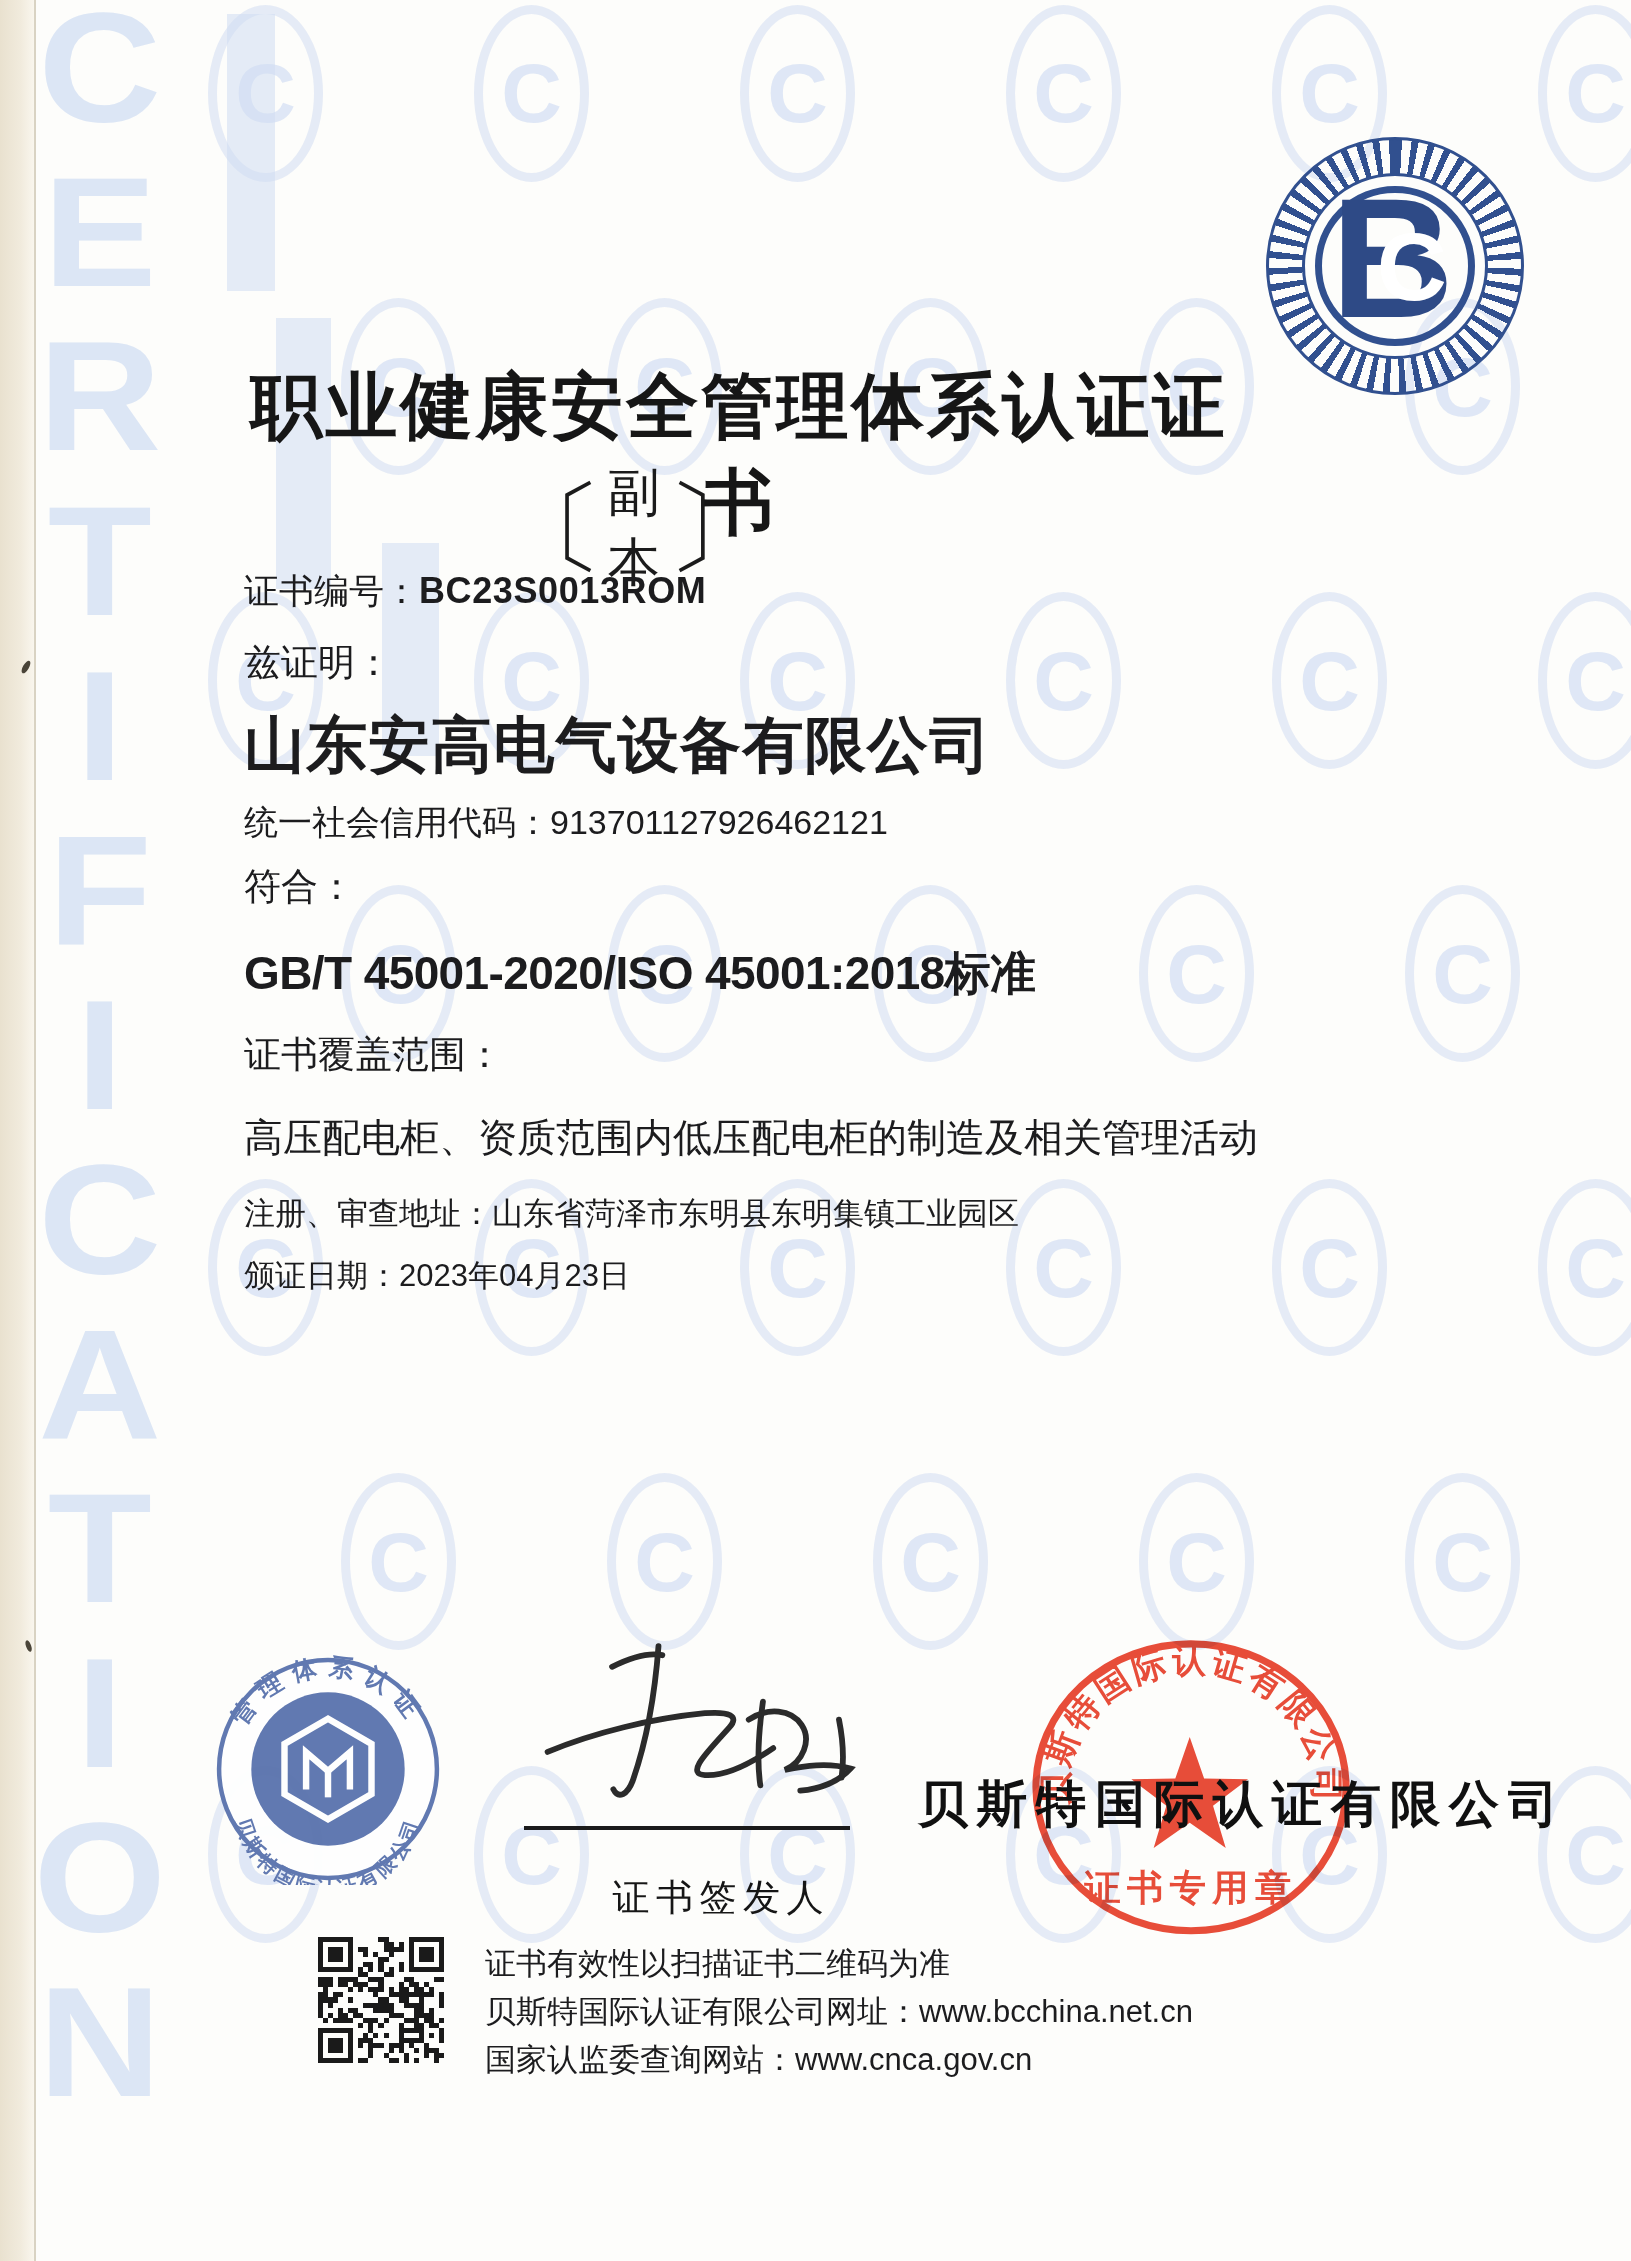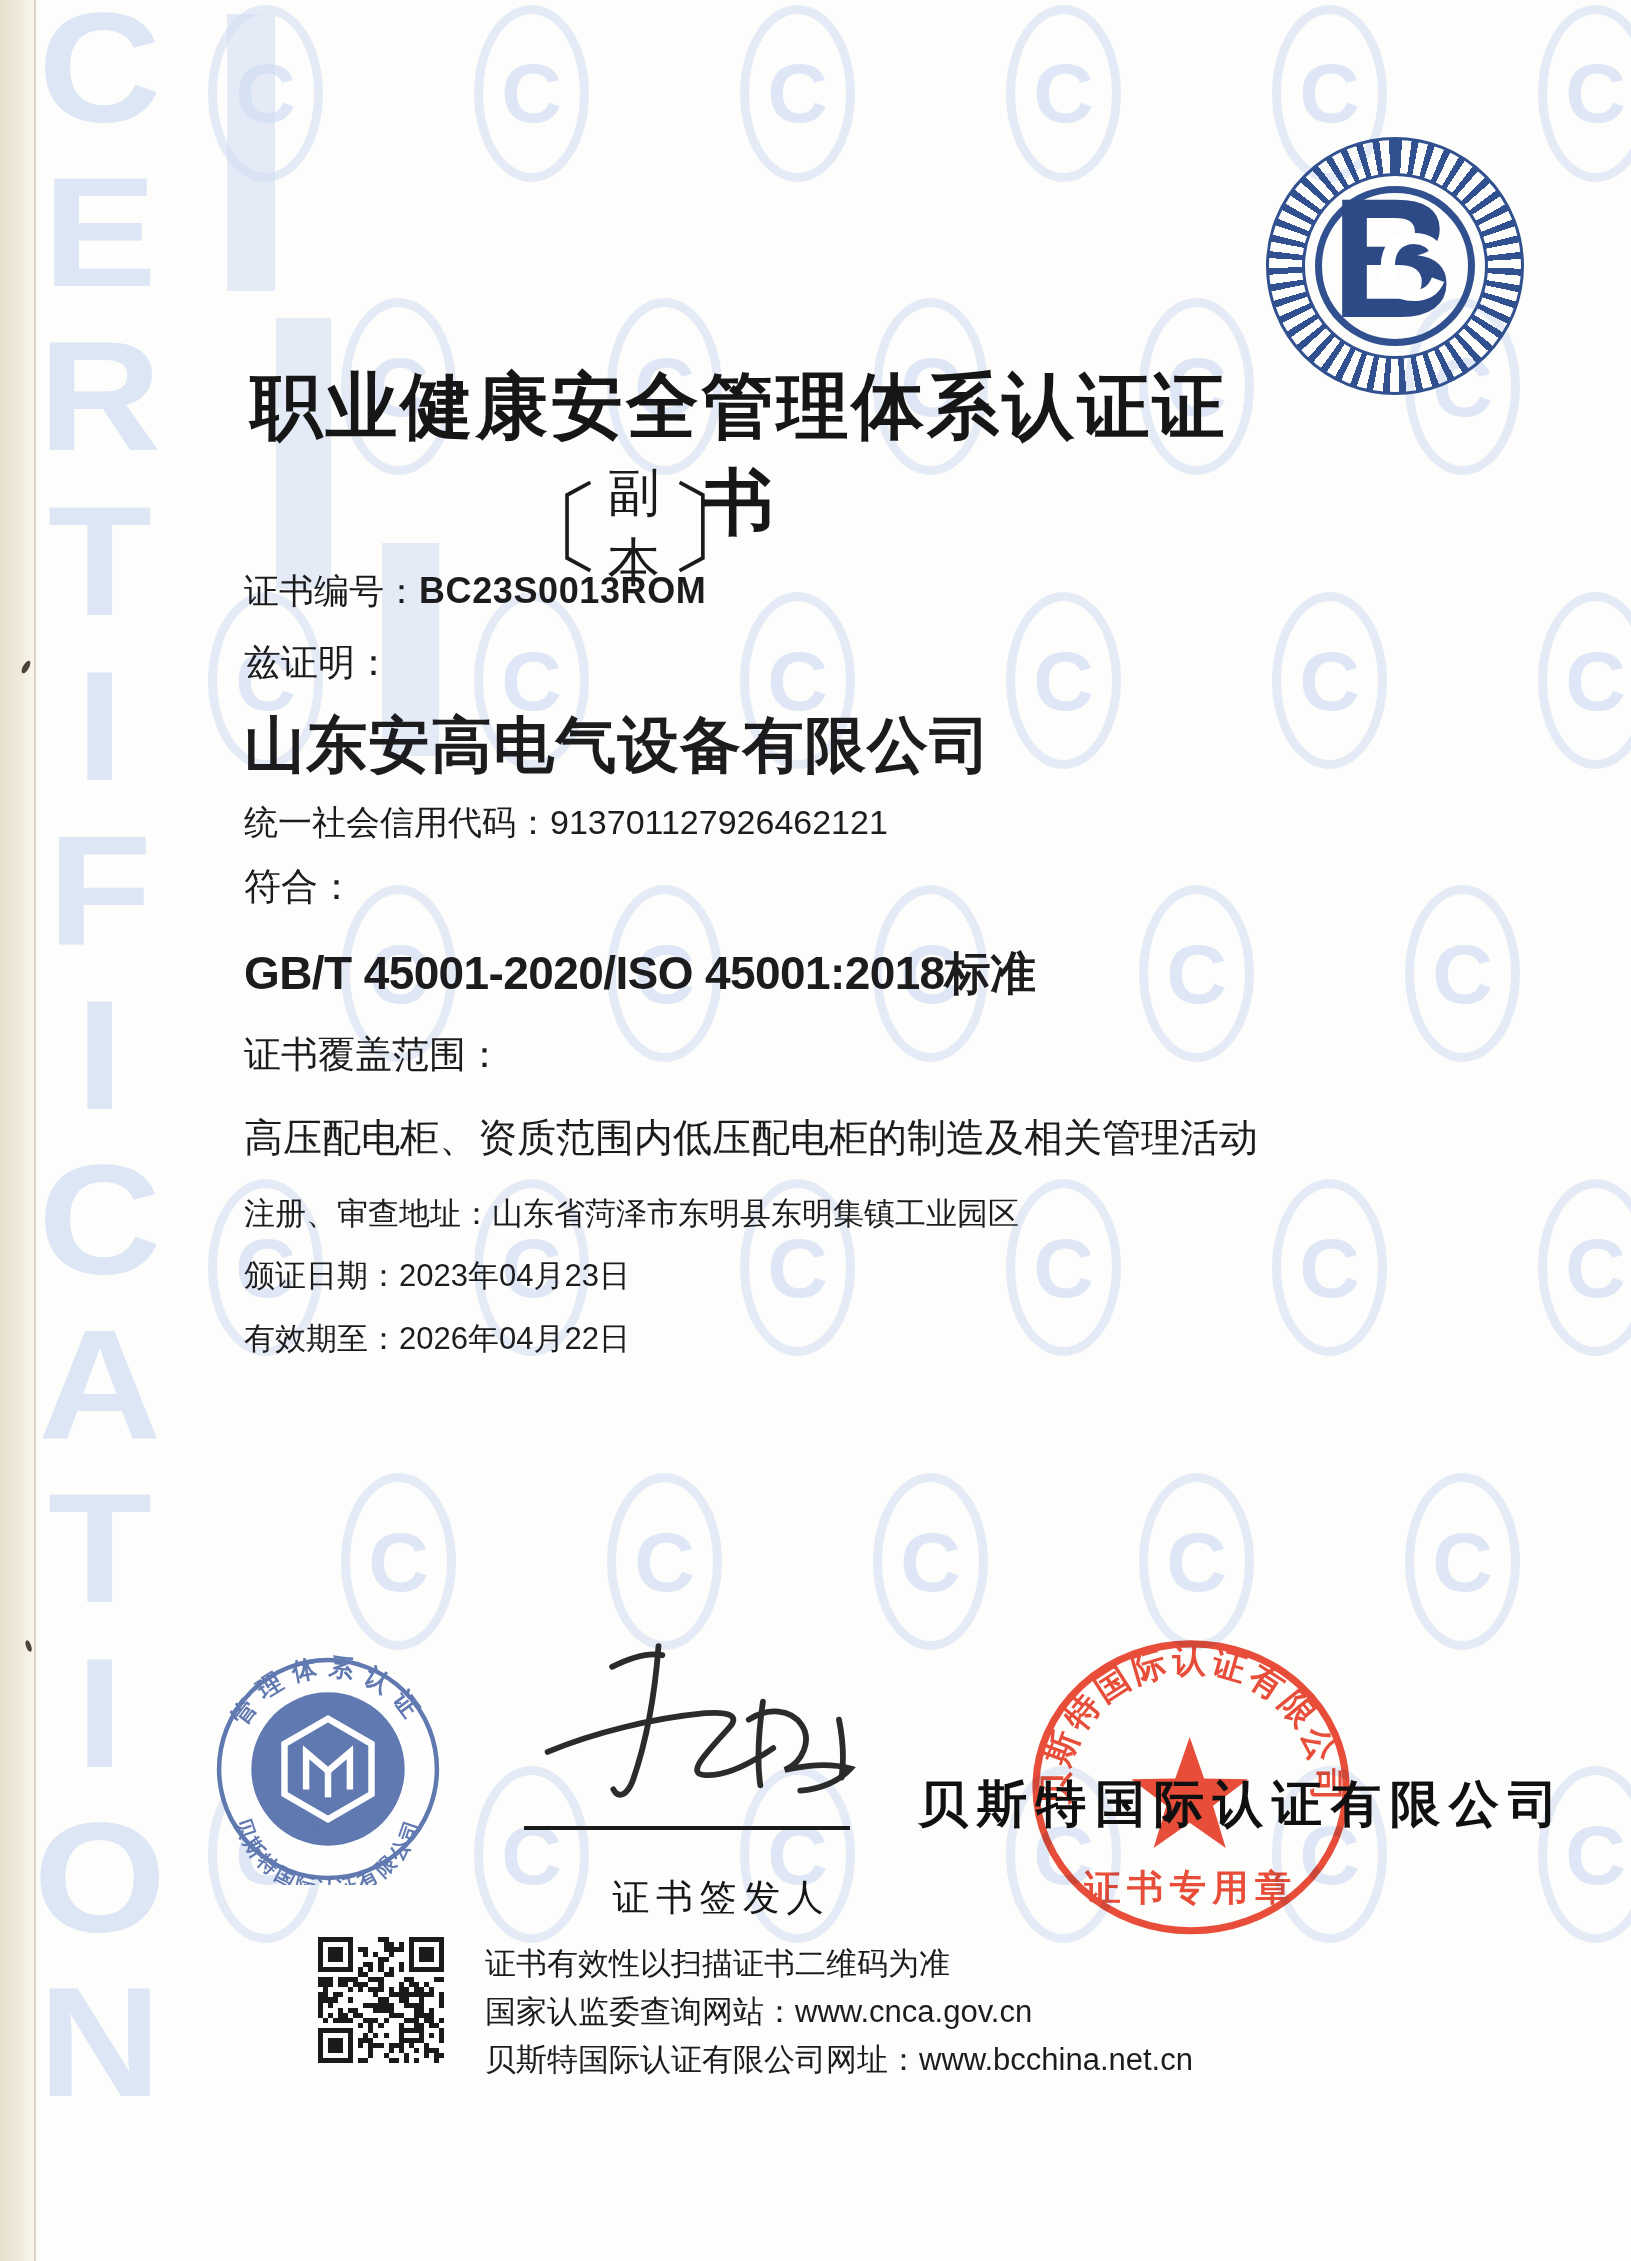--- a/index.html
+++ b/index.html
@@ -262,23 +262,20 @@
   </div>
   <div class="row r-conform">符合：</div>
   <div class="row r-standard">GB/T 45001-2020/ISO 45001:2018标准</div>
   <div class="row r-scopelabel">证书覆盖范围：</div>
   <div class="row r-regaddr">
     <span>注册、审查地址：</span><span>山东省菏泽市东明县东明集镇工业园区</span>
   </div>
   <div class="row r-scope">高压配电柜、资质范围内低压配电柜的制造及相关管理活动</div>
   <div class="row r-issue">
     <span>颁证日期：</span><span>2023年04月23日</span>
-  </div>
-  <div class="row r-valid">
-    <span>有效期至：</span><span>2026年04月22日</span>
   </div>
 
   <svg class="badge" width="232" height="232" viewBox="0 0 360 360">
     <circle cx="180" cy="180" r="169" fill="#ffffff" stroke="#5b74ae" stroke-width="7"></circle>
     <circle cx="180" cy="180" r="119" fill="#5b74ae"></circle>
     <path id="badgeTopArc" d="M 43.7 229.6 A 145 145 0 1 1 316.3 229.6" fill="none"></path>
     <text font-size="38" font-weight="700" fill="#5b74ae" letter-spacing="16" font-family="Liberation Sans, sans-serif">
       <textPath href="#badgeTopArc" startOffset="50%" text-anchor="middle">管理体系认证</textPath>
     </text>
     <path id="badgeBottomArc" d="M 37.2 205.2 A 145 145 0 1 0 322.8 205.2" fill="none"></path>
@@ -621,19 +618,19 @@
           <rect x="70.56" y="188.16" width="7.84" height="7.84"></rect>
           <rect x="109.76" y="188.16" width="7.84" height="7.84"></rect>
           <rect x="117.60" y="188.16" width="7.84" height="7.84"></rect>
           <rect x="133.28" y="188.16" width="7.84" height="7.84"></rect>
           <rect x="148.96" y="188.16" width="7.84" height="7.84"></rect>
           <rect x="180.32" y="188.16" width="7.84" height="7.84"></rect>
         </g>
       </svg></div>
   <div class="qr-lines">
     <div>证书有效性以扫描证书二维码为准</div>
+    <div>贝斯特国际认证有限公司网址：www.bcchina.net.cn</div>
     <div>国家认监委查询网站：www.cnca.gov.cn</div>
-    <div>贝斯特国际认证有限公司网址：www.bcchina.net.cn</div>
   </div>
 
 
 </div>
 
 
 </body></html>

